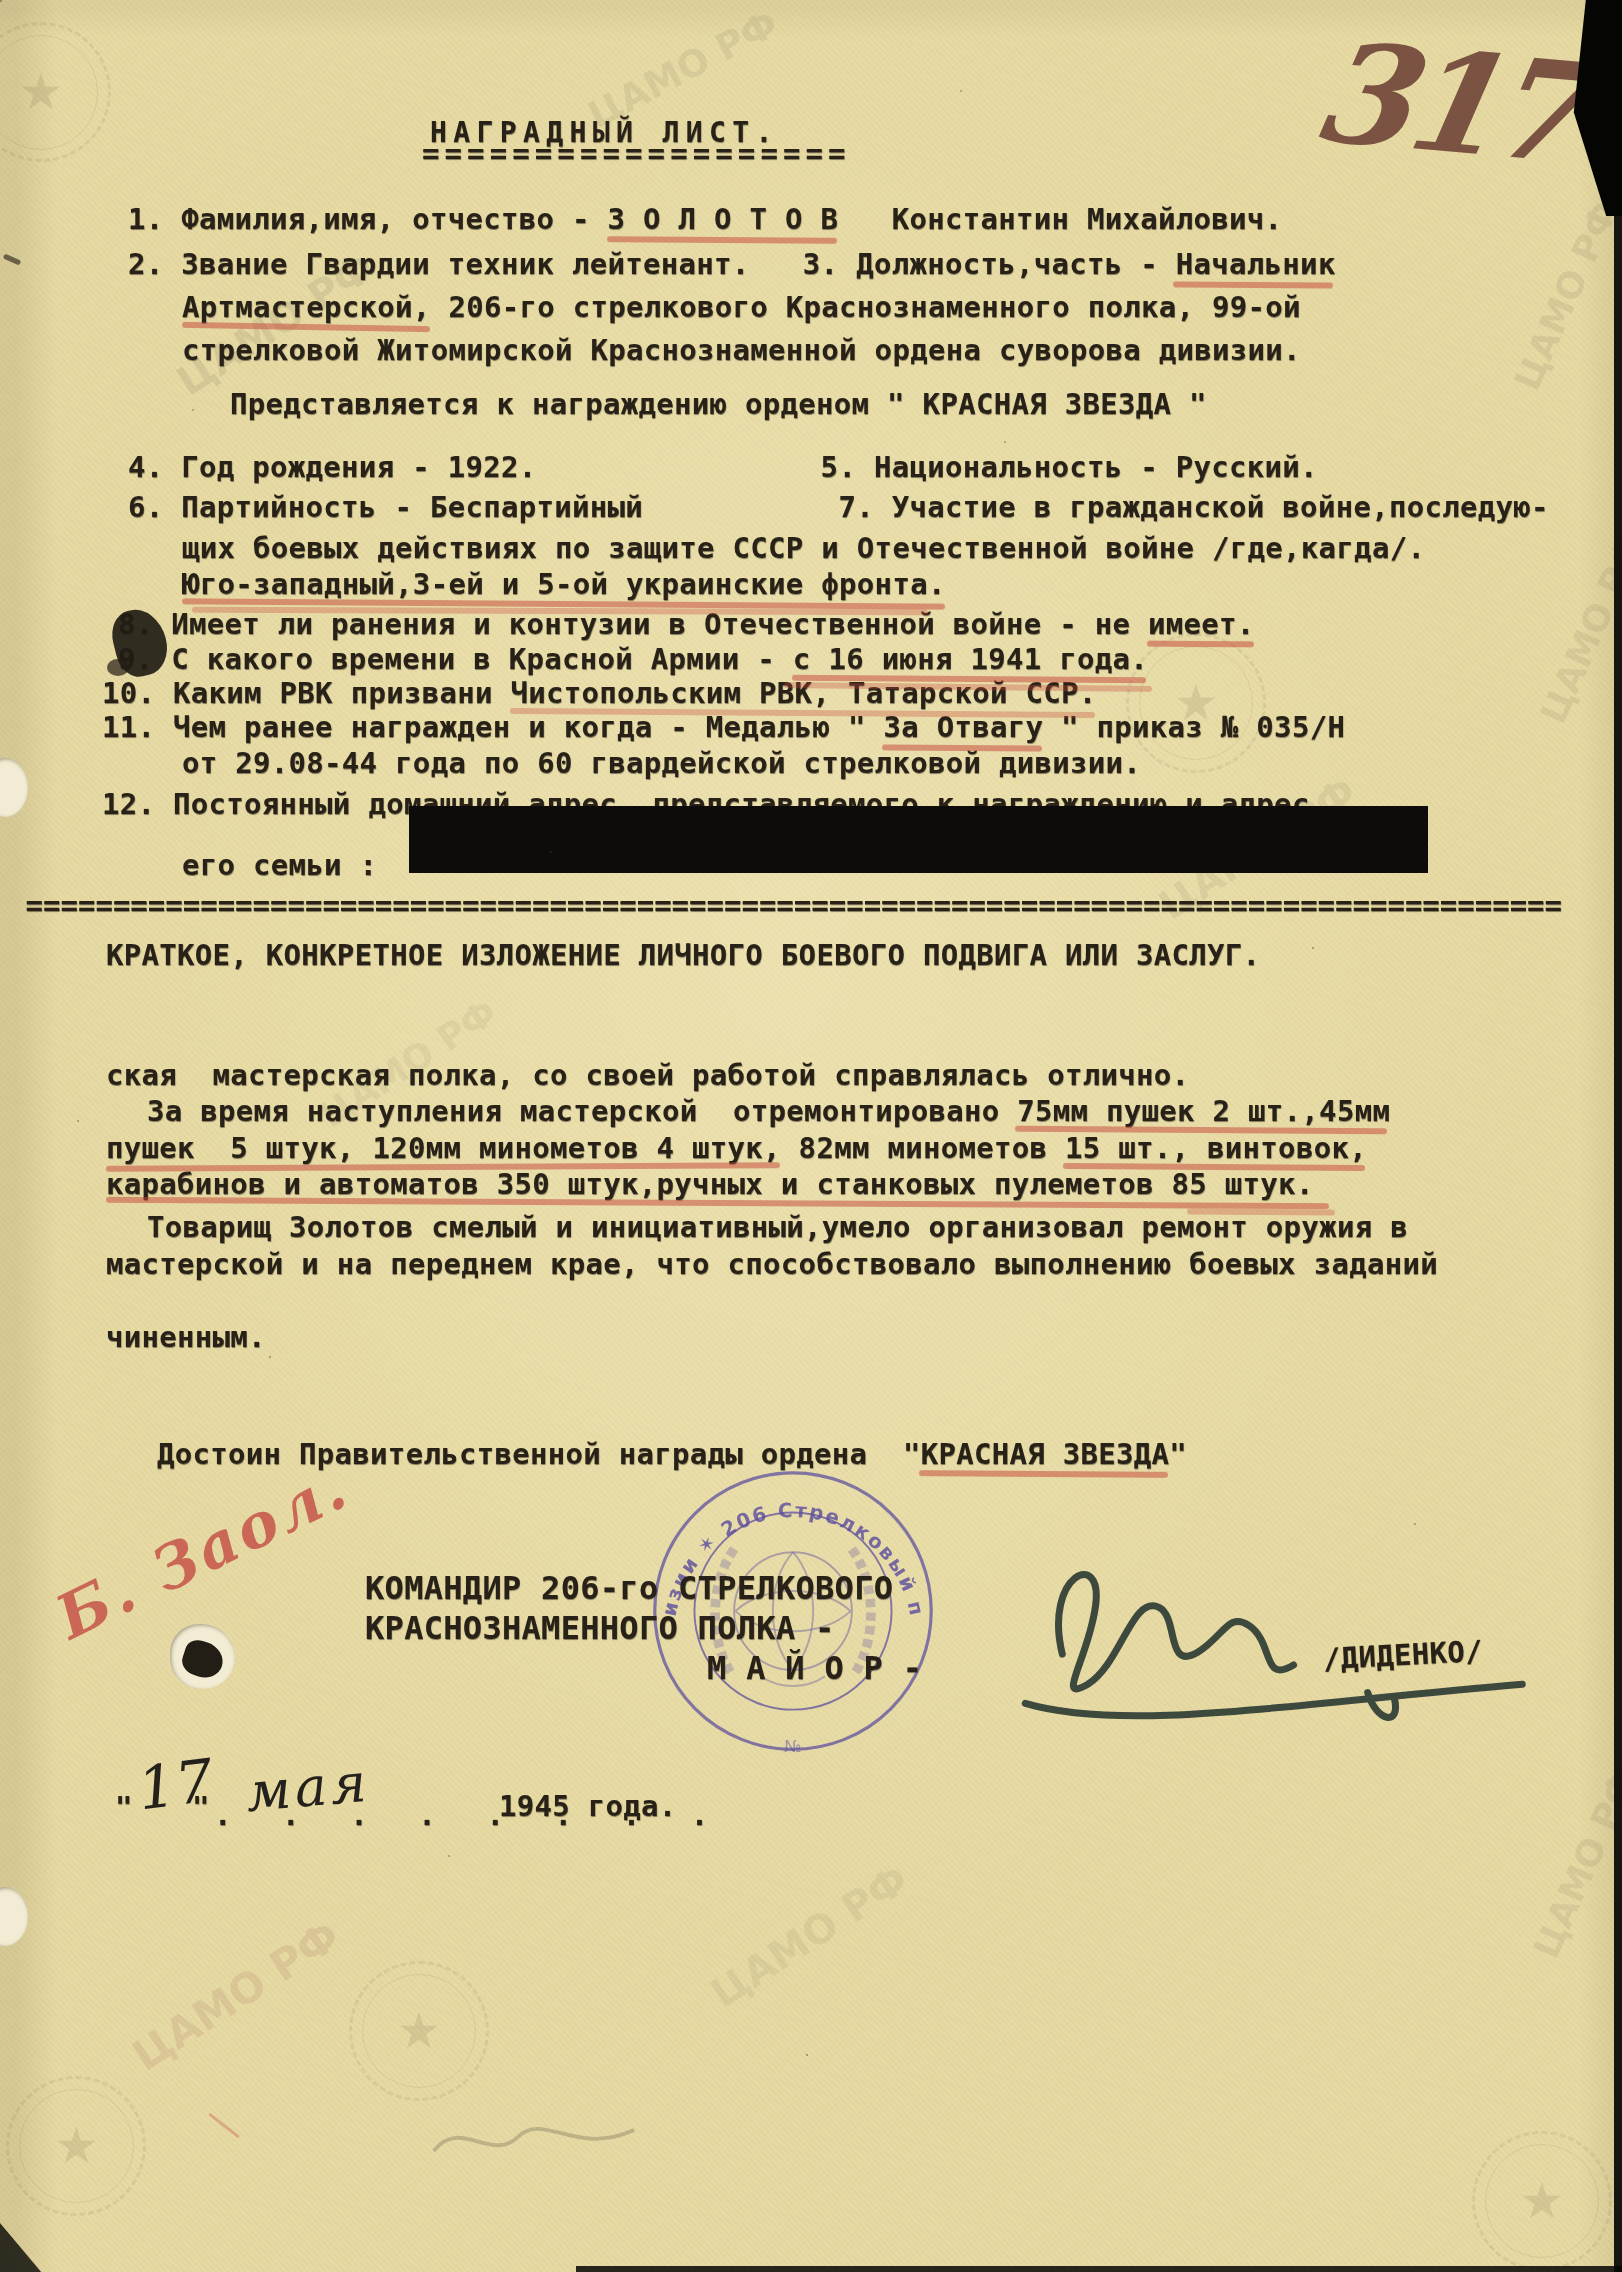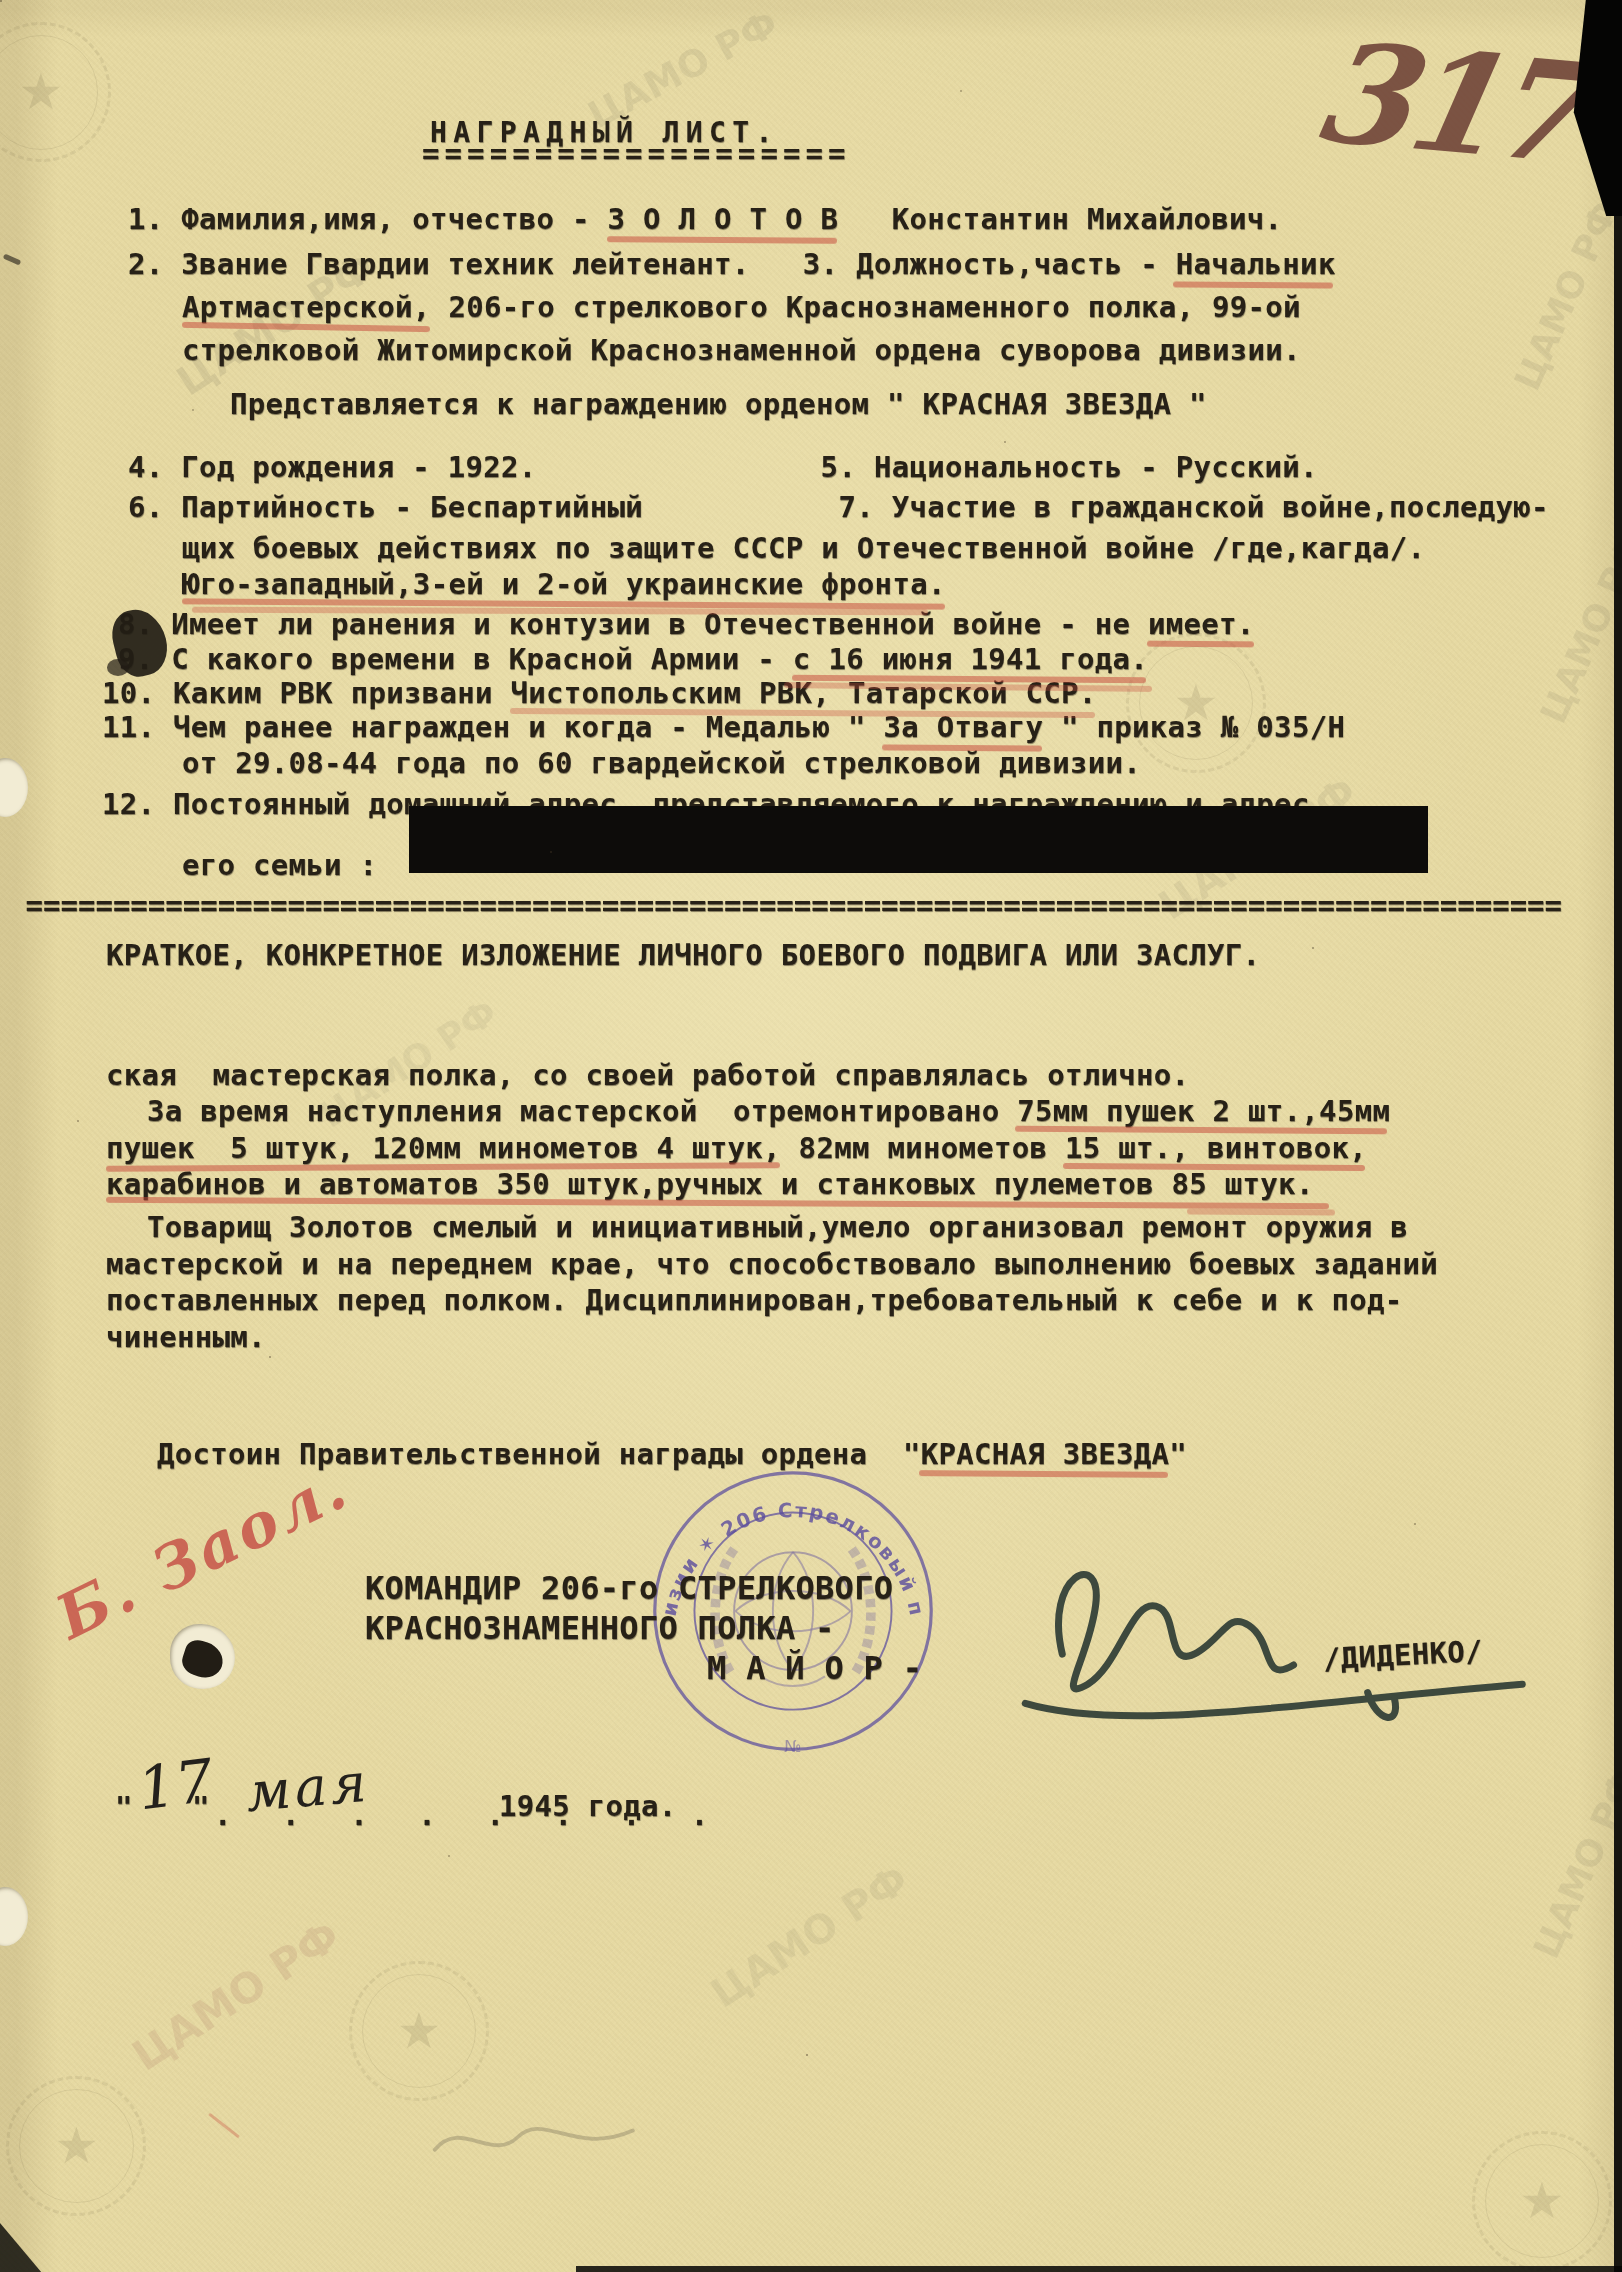--- a/index.html
+++ b/index.html
@@ -78,41 +78,40 @@
   <div class="tl rule" style="left:422px;top:137px;">===================</div>
 
   <div class="tl" style="left:128px;top:203px;">1. Фамилия,имя, отчество - З О Л О Т О В   Константин Михайлович.</div>
   <div class="tl" style="left:128px;top:248px;">2. Звание Гвардии техник лейтенант.   3. Должность,часть - Начальник</div>
   <div class="tl" style="left:182px;top:291px;">Артмастерской, 206-го стрелкового Краснознаменного полка, 99-ой</div>
   <div class="tl" style="left:182px;top:334px;">стрелковой Житомирской Краснознаменной ордена суворова дивизии.</div>
   <div class="tl" style="left:230px;top:388px;">Представляется к награждению орденом " КРАСНАЯ ЗВЕЗДА "</div>
   <div class="tl" style="left:128px;top:451px;">4. Год рождения - 1922.                5. Национальность - Русский.</div>
   <div class="tl" style="left:128px;top:491px;">6. Партийность - Беспартийный           7. Участие в гражданской войне,последую-</div>
   <div class="tl" style="left:182px;top:532px;">щих боевых действиях по защите СССР и Отечественной войне /где,кагда/.</div>
-  <div class="tl" style="left:182px;top:568px;">Юго-западный,3-ей и 2-ой украинские фронта.</div>
+  <div class="tl" style="left:182px;top:568px;">Юго-западный,3-ей и 5-ой украинские фронта.</div>
   <div class="tl" style="left:118px;top:608px;">8. Имеет ли ранения и контузии в Отечественной войне - не имеет.</div>
   <div class="tl" style="left:118px;top:643px;">9. С какого времени в Красной Армии - с 16 июня 1941 года.</div>
   <div class="tl" style="left:102px;top:677px;">10. Каким РВК призвани Чистопольским РВК, Татарской ССР.</div>
   <div class="tl" style="left:102px;top:711px;">11. Чем ранее награжден и когда - Медалью " За Отвагу " приказ № 035/Н</div>
   <div class="tl" style="left:182px;top:747px;">от 29.08-44 года по 60 гвардейской стрелковой дивизии.</div>
   <div class="tl" style="left:102px;top:788px;">12. Постоянный домашний адрес  представляемого к награждению и адрес</div>
   <div class="tl" style="left:182px;top:829px;margin-top:20px;">его семьи :</div>
 
   <div class="blackbox" style="left:409px;top:806px;width:1019px;height:67px;"></div>
 
   <div class="tl" style="left:25.6px;top:889px;letter-spacing:0;">========================================================================================</div>
 
   <div class="tl" style="left:106px;top:939px;">КРАТКОЕ, КОНКРЕТНОЕ ИЗЛОЖЕНИЕ ЛИЧНОГО БОЕВОГО ПОДВИГА ИЛИ ЗАСЛУГ.</div>
   <div class="tl" style="left:106px;top:1059px;">ская  мастерская полка, со своей работой справлялась отлично.</div>
   <div class="tl" style="left:147px;top:1095px;">За время наступления мастерской  отремонтировано 75мм пушек 2 шт.,45мм</div>
   <div class="tl" style="left:106px;top:1132px;">пушек  5 штук, 120мм минометов 4 штук, 82мм минометов 15 шт., винтовок,</div>
   <div class="tl" style="left:106px;top:1168px;">карабинов и автоматов 350 штук,ручных и станковых пулеметов 85 штук.</div>
   <div class="tl" style="left:106px;top:1248px;">мастерской и на переднем крае, что способствовало выполнению боевых заданий</div>
   <div class="tl" style="left:147px;top:1211px;">Товарищ Золотов смелый и инициативный,умело организовал ремонт оружия в</div>
-  <div class="tl" style="left:106px;top:1284px;">поставленных перед полком. Дисциплинирован,требовательный к себе и к под-</div>
   <div class="tl" style="left:106px;top:1321px;">чиненным.</div>
 
   <div class="tl" style="left:157px;top:1438px;">Достоин Правительственной награды ордена  "КРАСНАЯ ЗВЕЗДА"</div>
 
   <svg style="position:absolute;left:633px;top:1451px;" width="320" height="333" viewBox="0 0 500 520">
     <g fill="none" stroke="#5b4d9e" opacity=".72">
       <circle cx="250" cy="250" r="216" stroke-width="5"></circle>
       <circle cx="250" cy="250" r="154" stroke-width="3"></circle>
       <circle cx="250" cy="250" r="92" stroke-width="3" opacity=".6"></circle>
       <path d="M160,250 C205,208 295,208 340,250" stroke-width="3" opacity=".55"></path>

